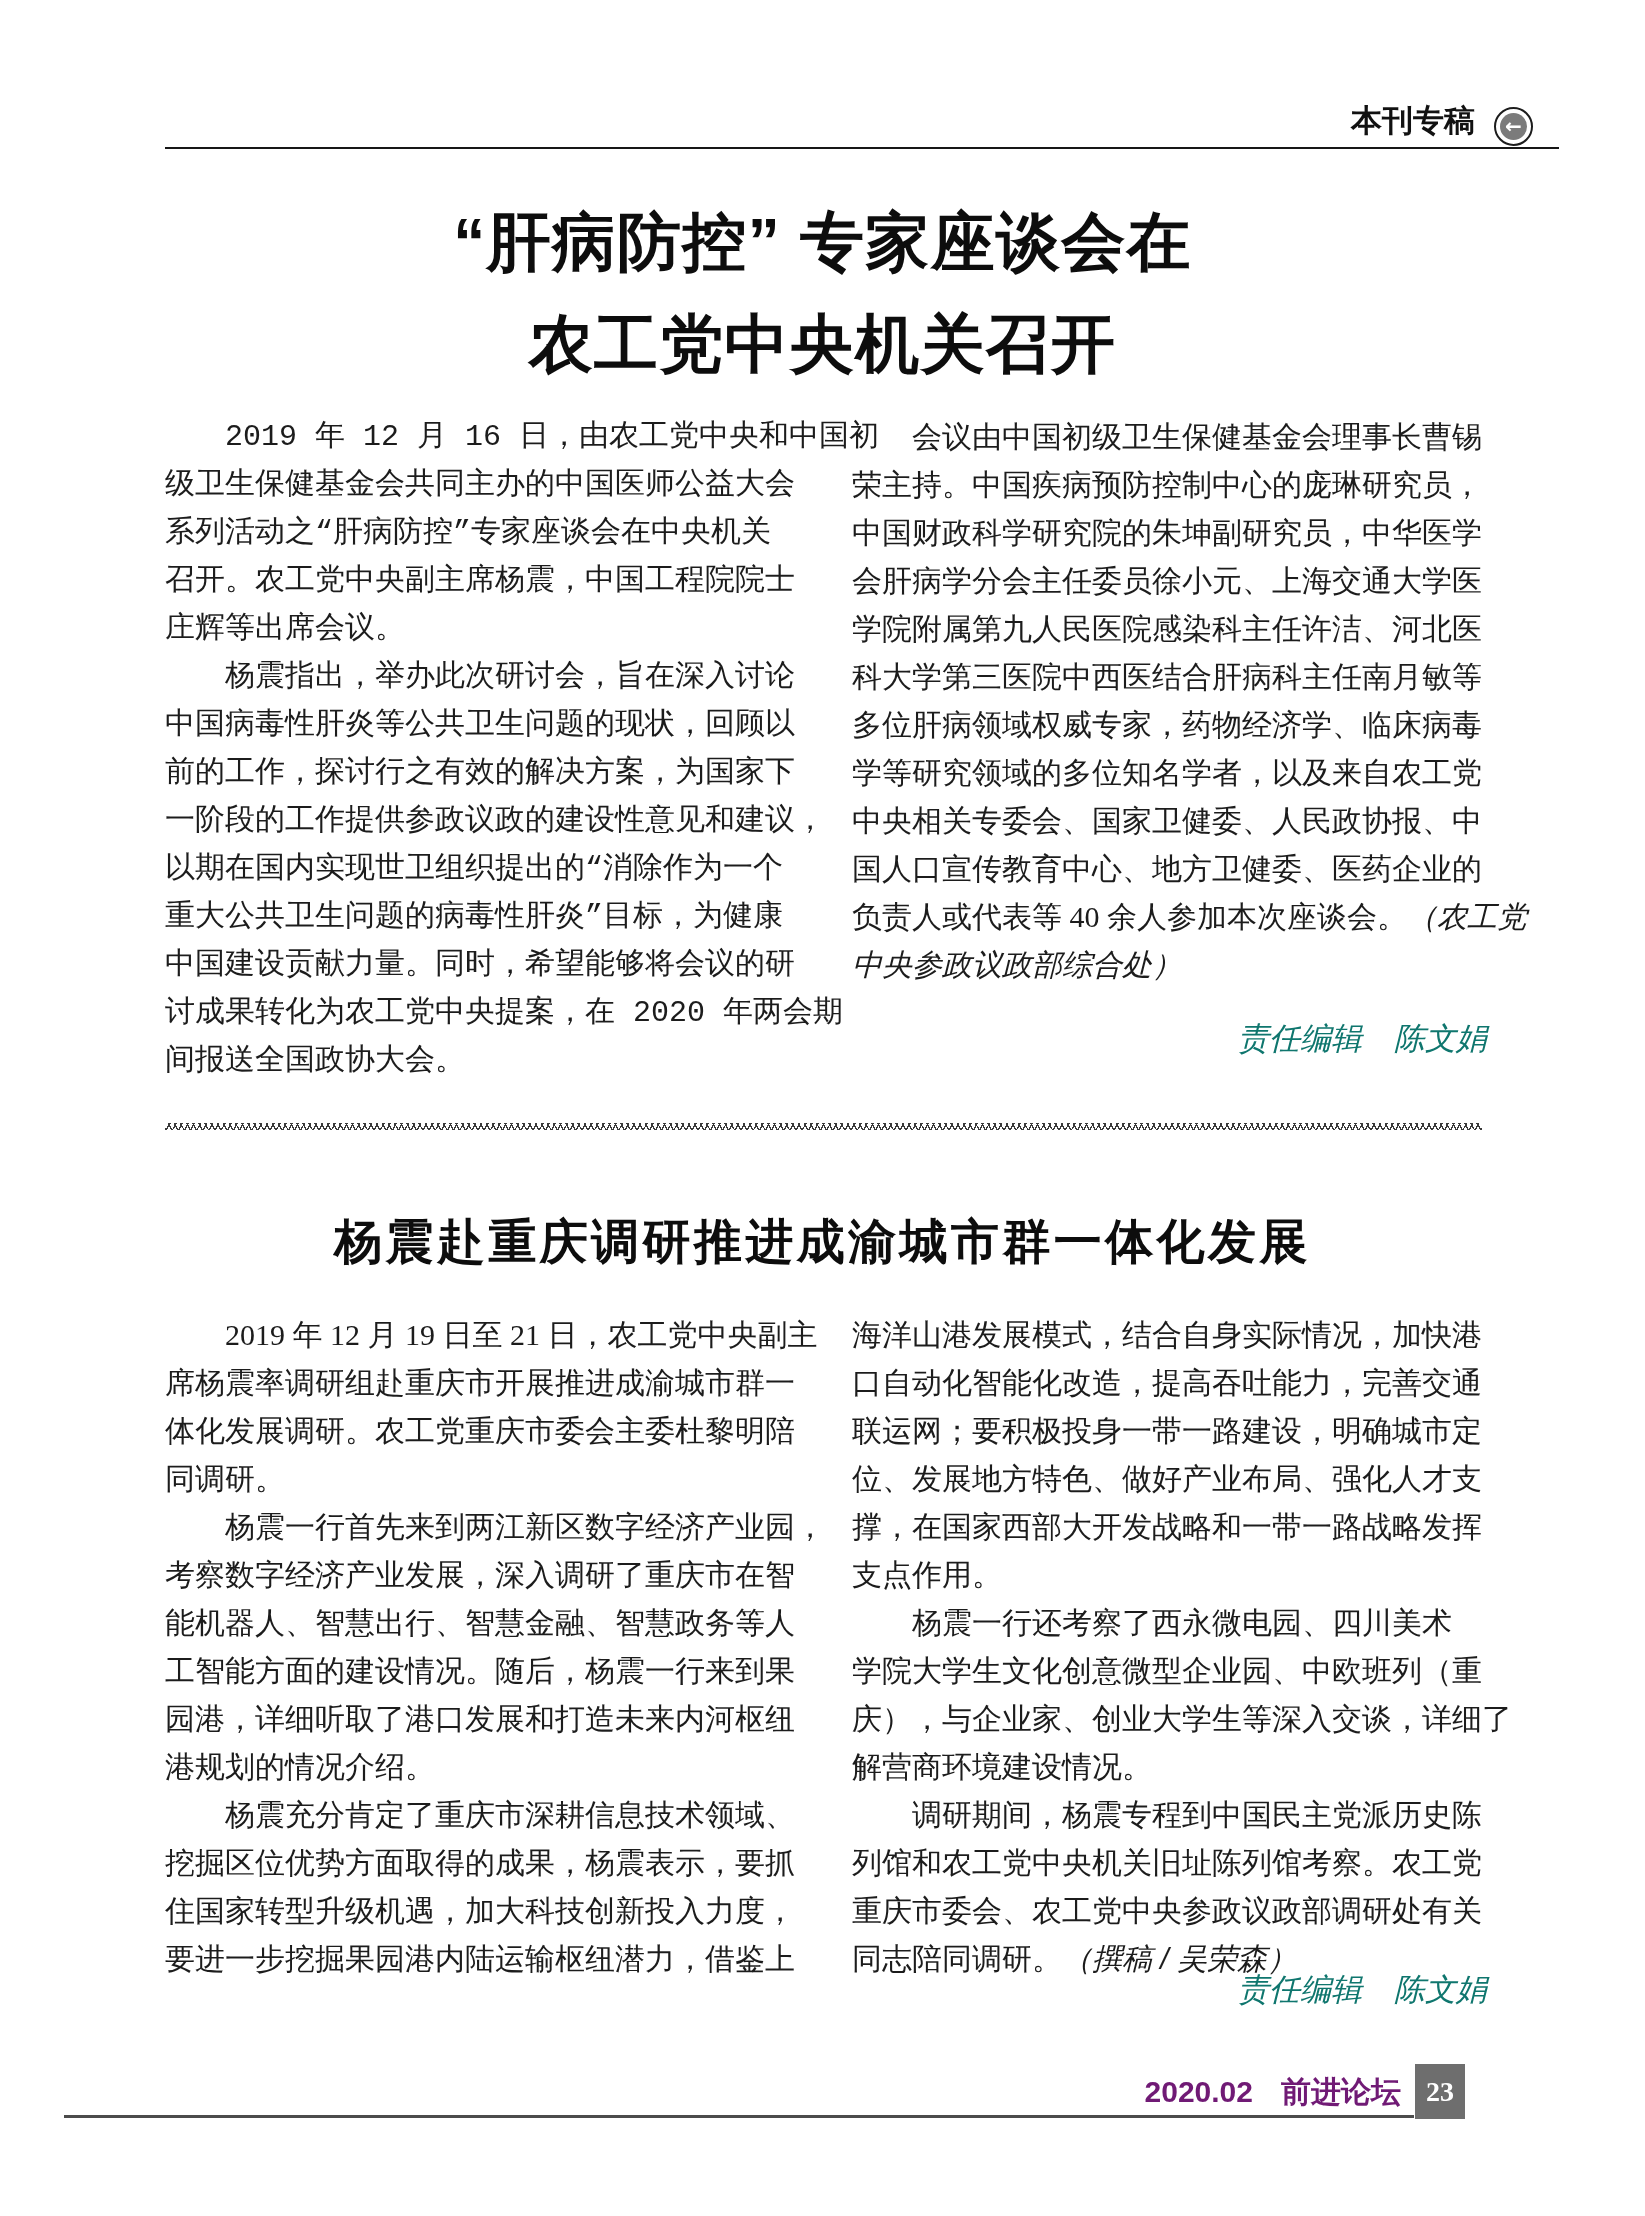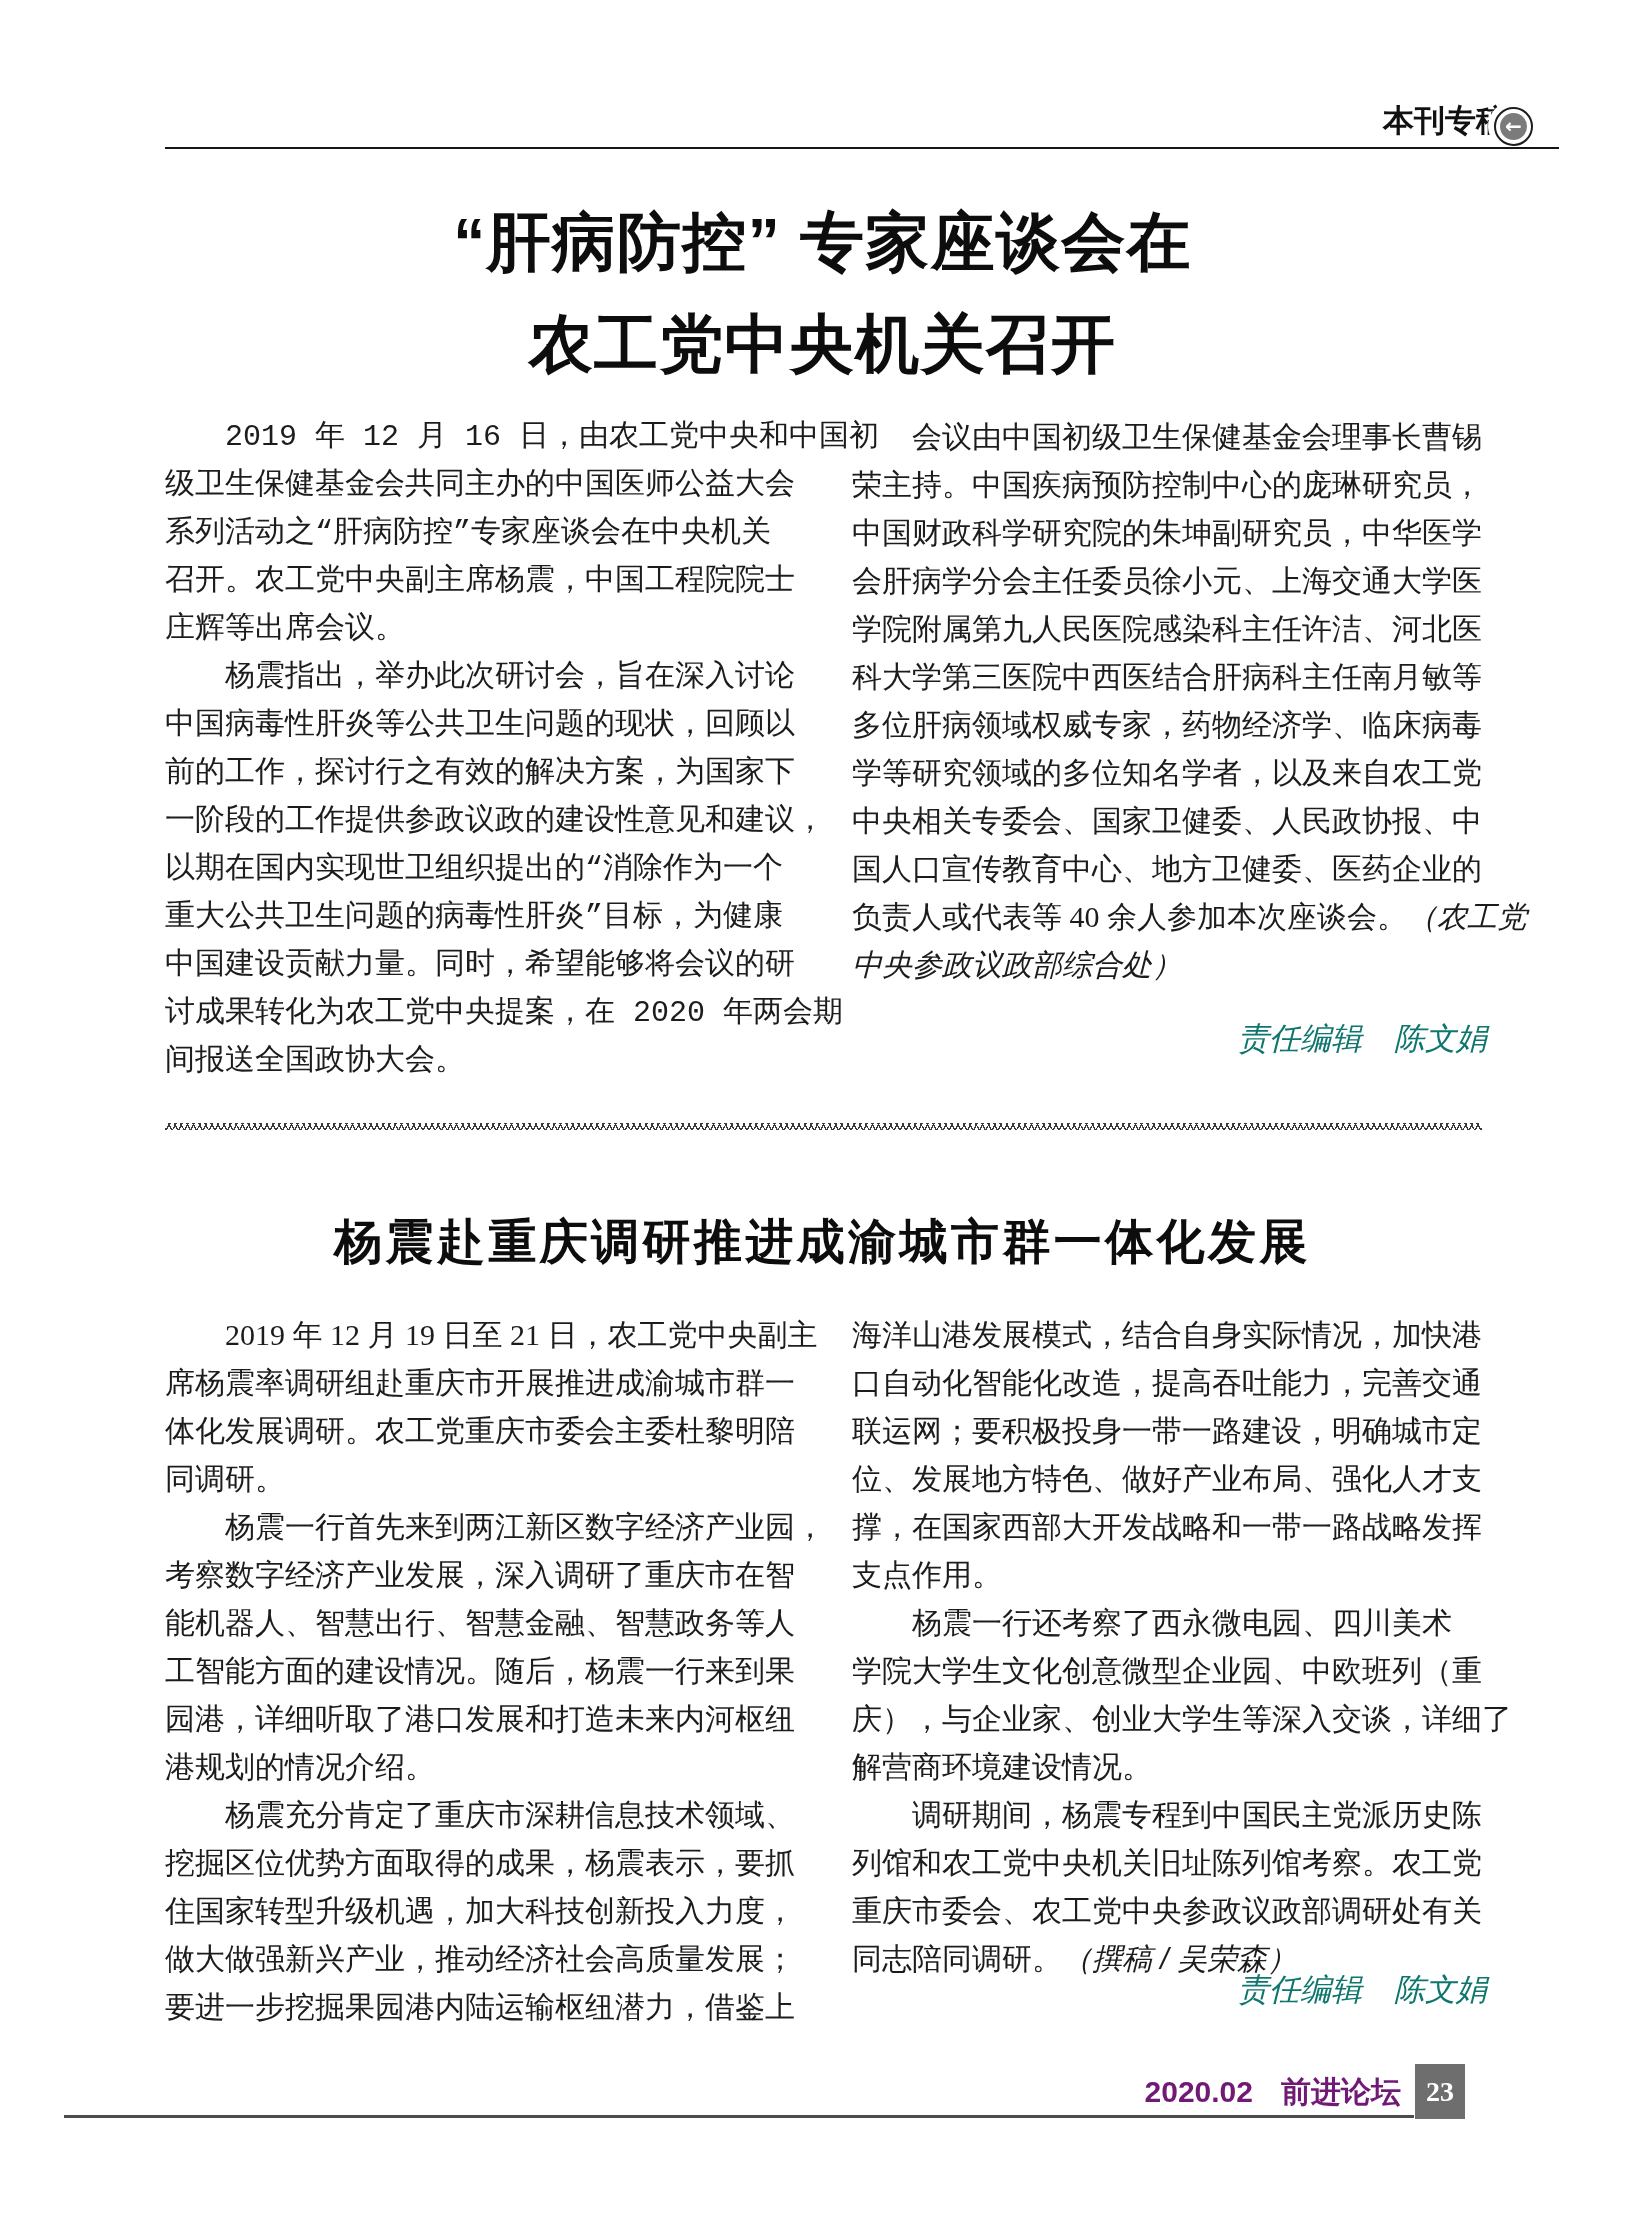--- a/index.html
+++ b/index.html
@@ -4,21 +4,21 @@
 <style>
   html,body{margin:0;padding:0;background:#e8e8e8;}
   .page{
     position:relative;width:1645px;height:2216px;background:#ffffff;
     overflow:hidden;font-family:"Liberation Serif","DejaVu Serif",serif;color:#1a1a1a;
   }
   
   .header-label{
     position:absolute;top:101px;left:0;width:1475px;text-align:right;
     font-family:"Liberation Sans","DejaVu Sans",sans-serif;
-    font-weight:bold;font-size:31px;line-height:40px;color:#111;padding-left:32px;
+    font-weight:bold;font-size:31px;line-height:40px;color:#111;
   }
   .header-rule{
     position:absolute;top:147px;left:165px;width:1394px;height:2px;background:#161616;
   }
   .header-icon{
     position:absolute;left:1494px;top:107px;width:35px;height:35px;
     border:2.7px solid #1c1c1c;border-radius:50%;
     box-shadow:0 0 0 6px #ffffff;
     display:flex;align-items:center;justify-content:center;background:#fff;
   }
@@ -140,21 +140,20 @@
       <div class="line">同调研。</div>
       <div class="line ind">杨震一行首先来到两江新区数字经济产业园，</div>
       <div class="line">考察数字经济产业发展，深入调研了重庆市在智</div>
       <div class="line">能机器人、智慧出行、智慧金融、智慧政务等人</div>
       <div class="line">工智能方面的建设情况。随后，杨震一行来到果</div>
       <div class="line">园港，详细听取了港口发展和打造未来内河枢纽</div>
       <div class="line">港规划的情况介绍。</div>
       <div class="line ind">杨震充分肯定了重庆市深耕信息技术领域、</div>
       <div class="line">挖掘区位优势方面取得的成果，杨震表示，要抓</div>
       <div class="line">住国家转型升级机遇，加大科技创新投入力度，</div>
-      <div class="line">做大做强新兴产业，推动经济社会高质量发展；</div>
       <div class="line">要进一步挖掘果园港内陆运输枢纽潜力，借鉴上</div>
     </div>
   <div class="col a2-right">
       <div class="line">海洋山港发展模式，结合自身实际情况，加快港</div>
       <div class="line">口自动化智能化改造，提高吞吐能力，完善交通</div>
       <div class="line">联运网；要积极投身一带一路建设，明确城市定</div>
       <div class="line">位、发展地方特色、做好产业布局、强化人才支</div>
       <div class="line">撑，在国家西部大开发战略和一带一路战略发挥</div>
       <div class="line">支点作用。</div>
       <div class="line ind">杨震一行还考察了西永微电园、四川美术</div>

